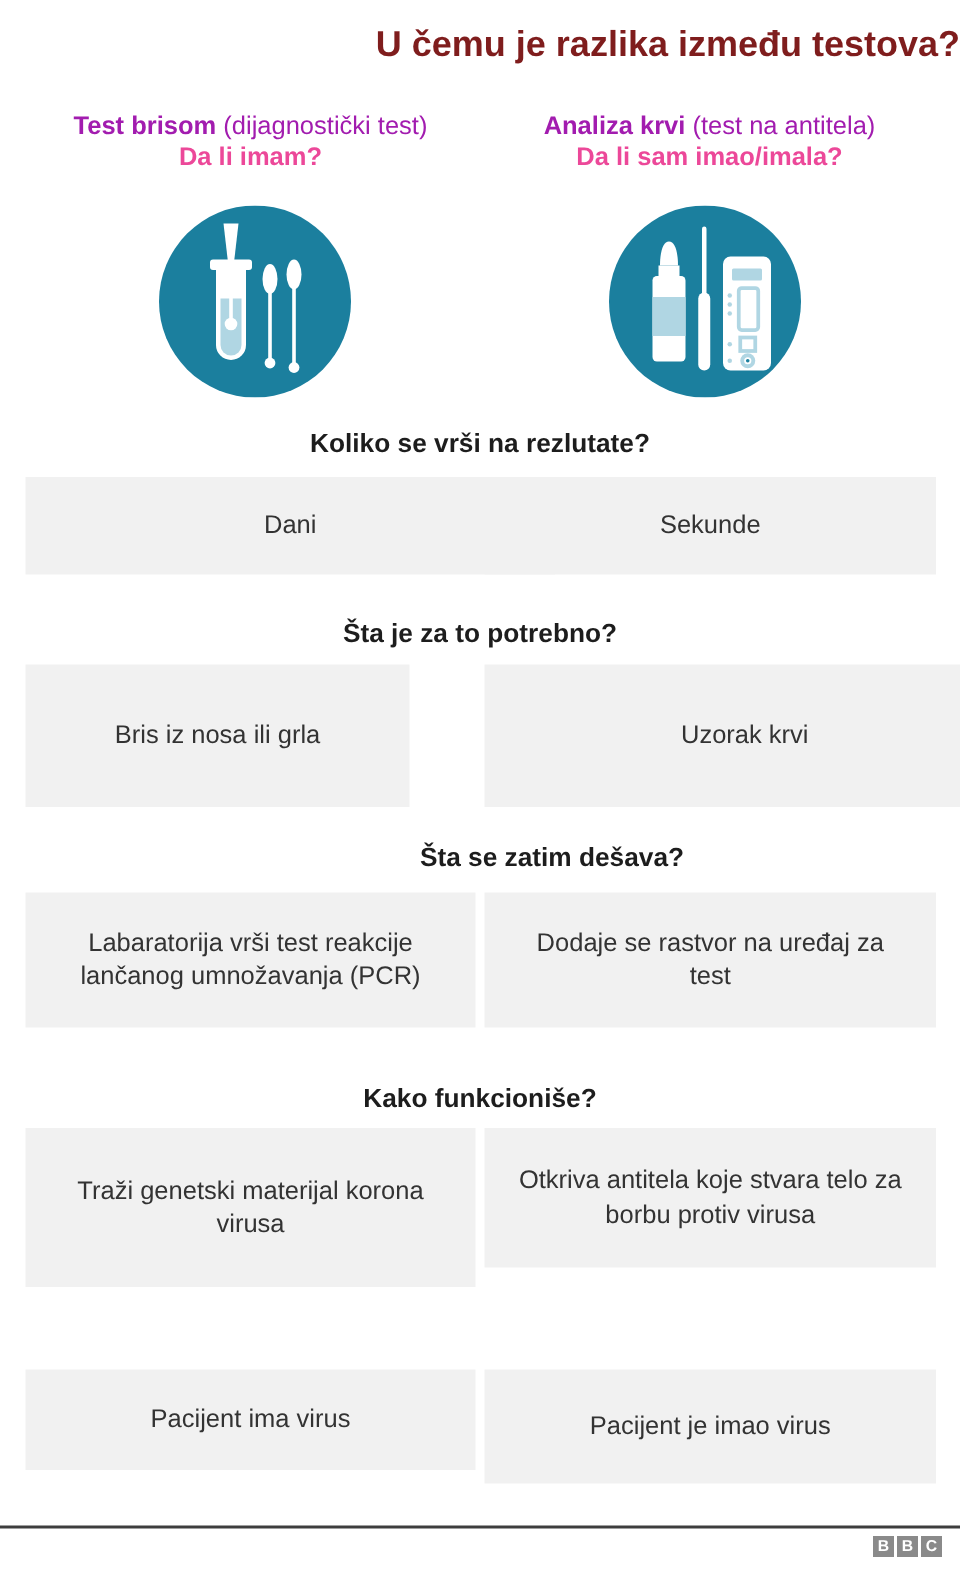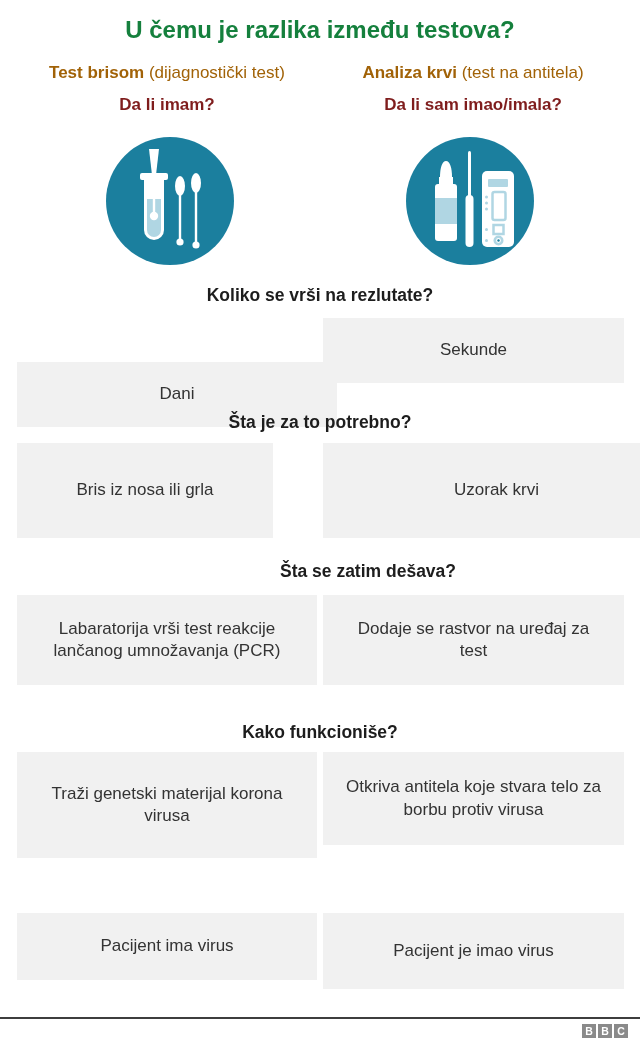--- a/index.html
+++ b/index.html
@@ -2,30 +2,30 @@
 <html><head>
 <meta charset="utf-8">
 <style>
   html,body{margin:0;padding:0;background:#ffffff;}
   .page{
     position:relative;width:640px;height:1047px;background:#ffffff;
     font-family:"Liberation Sans",sans-serif;color:#333333;overflow:hidden;
   }
   .title{
     position:absolute;top:16px;left:0;width:640px;margin:0;
-    text-align:center;font-size:24px;font-weight:bold;color:#15803d;
+    text-align:right;font-size:24px;font-weight:bold;color:#7f1d1d;
   }
   .col-head{
-    position:absolute;top:63px;width:300px;text-align:center;
-    font-size:17px;color:#a16207;
+    position:absolute;top:74px;width:300px;text-align:center;
+    font-size:17px;color:#a21caf;
   }
   .col-head .b{font-weight:bold;}
   .question{
     position:absolute;top:95px;width:300px;text-align:center;
-    font-size:17px;font-weight:bold;color:#7f1d1d;
+    font-size:17px;font-weight:bold;color:#ec4899;
   }
   .circle-icon{position:absolute;top:137px;width:128px;height:128px;}
   .section-h{
     position:absolute;left:0;width:640px;margin:0;text-align:center;
     font-size:17.5px;font-weight:bold;color:#1d1d1d;
   }
   .box{
     position:absolute;background:#f1f1f1;
     display:flex;align-items:center;justify-content:center;
     text-align:center;font-size:17px;line-height:1.32;color:#333333;
@@ -105,21 +105,21 @@
       <circle cx="80.5" cy="92.5" r="1.5" fill="#b0d6e3"></circle>
       <rect x="87.5" y="88" width="10" height="9" fill="none" stroke="#b0d6e3" stroke-width="2.5"></rect>
       <circle cx="80.5" cy="103.5" r="1.5" fill="#b0d6e3"></circle>
       <circle cx="92.5" cy="103.5" r="5" fill="#b0d6e3"></circle>
       <circle cx="92.5" cy="103.5" r="2.4" fill="#ffffff"></circle>
       <circle cx="92.5" cy="103.5" r="1.2" fill="#1b7f9e"></circle>
     </svg>
   </div>
 
   <h2 class="section-h" style="top:285px;">Koliko se vrši na rezlutate?</h2>
-  <div class="box" style="left:17px;top:318px;width:320px;height:65px;margin-top:44px;">
+  <div class="box" style="left:17px;top:318px;width:353px;height:65px;">
     <span>Dani</span>
   </div>
   <div class="box" style="left:323px;top:318px;width:301px;height:65px;">
     <span>Sekunde</span>
   </div>
 
   <h2 class="section-h" style="top:412px;">Šta je za to potrebno?</h2>
   <div class="box" style="left:17px;top:443px;width:256px;height:95px;align-items:center;">
     <span>Bris iz nosa ili grla</span>
   </div>

